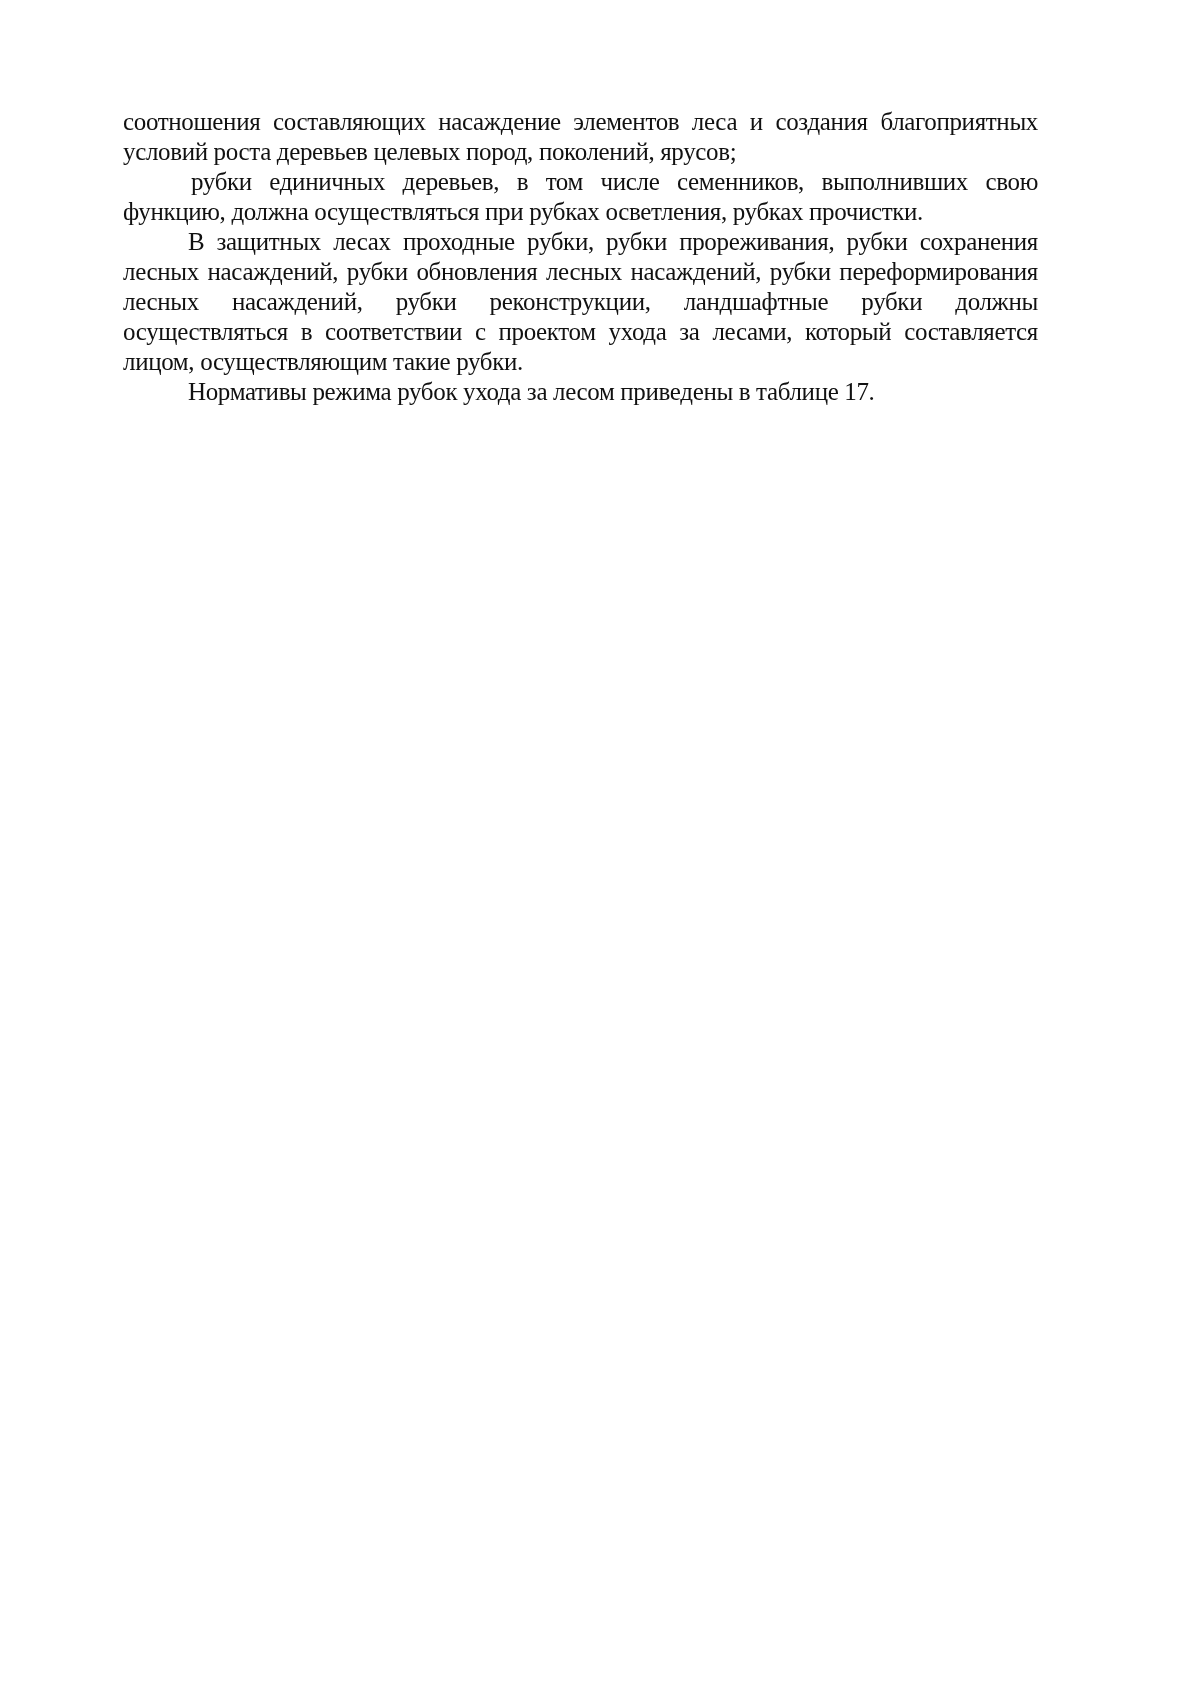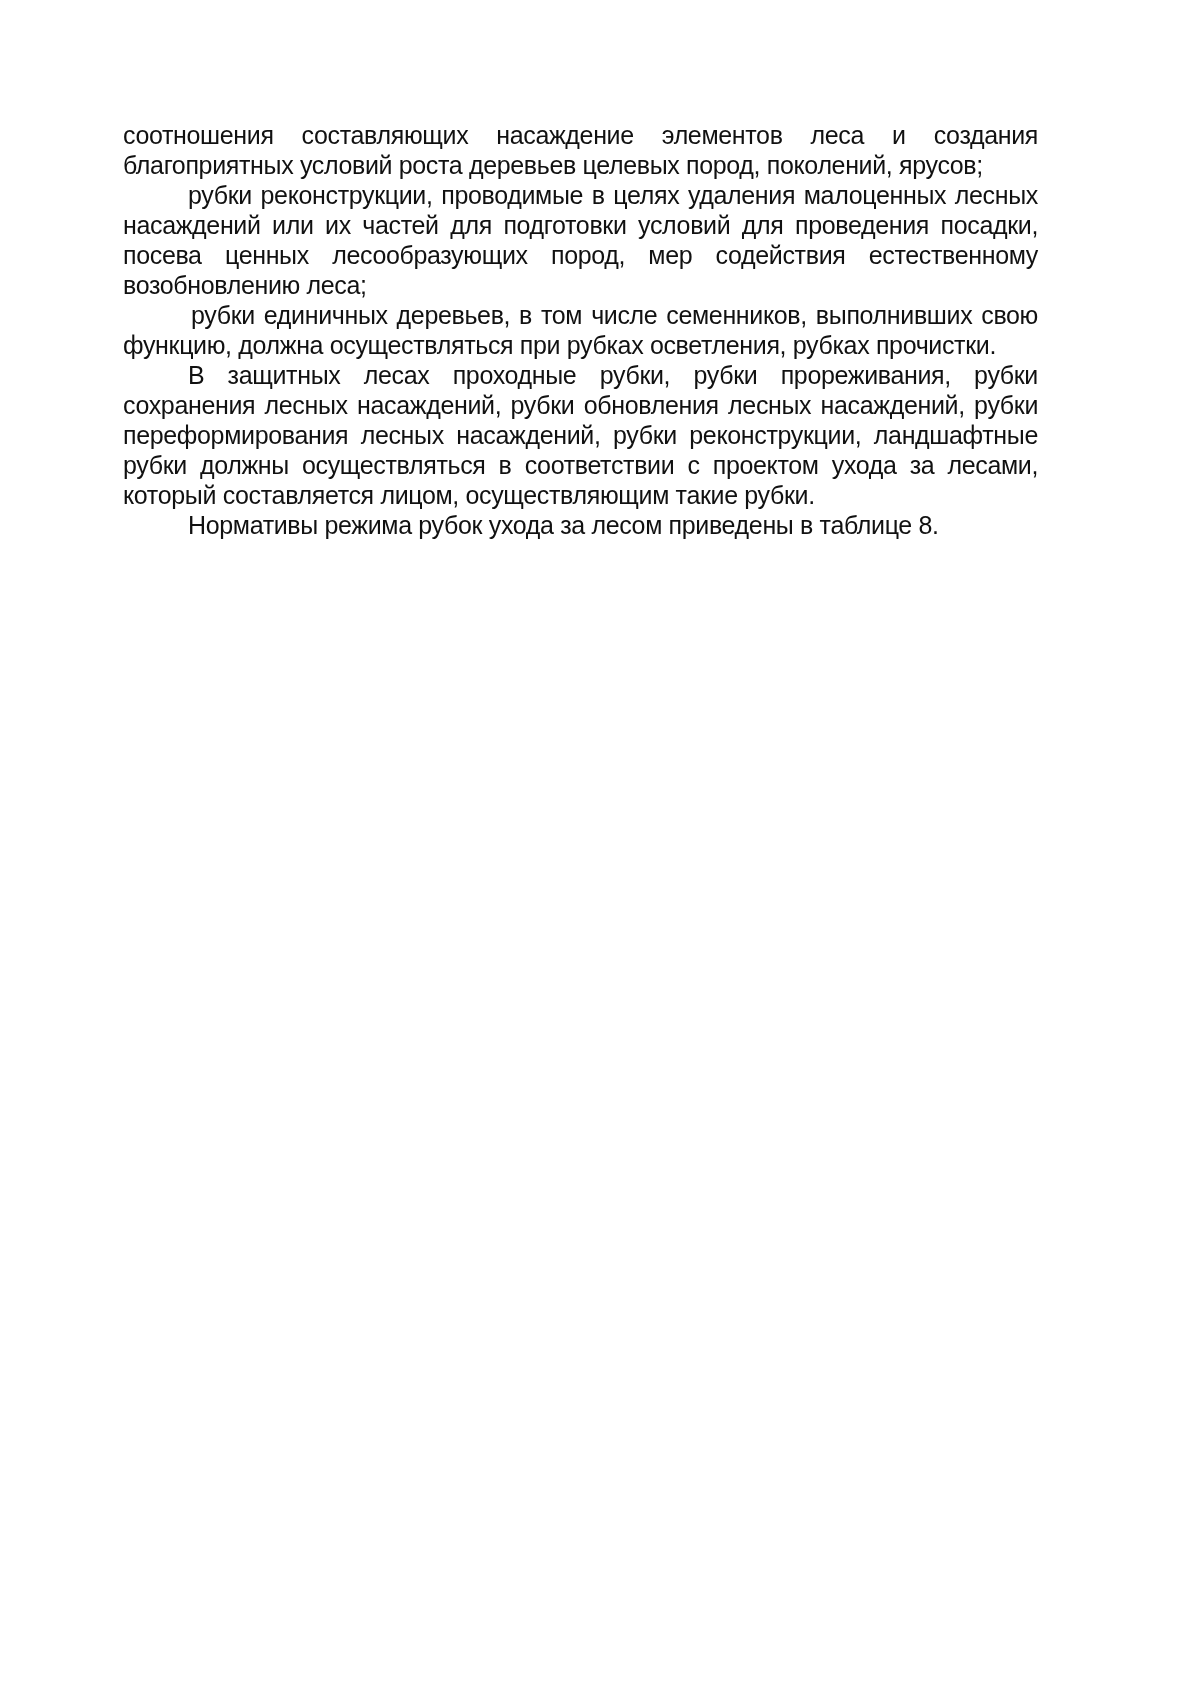--- a/index.html
+++ b/index.html
@@ -1,35 +1,34 @@
 <!DOCTYPE html>
 <html><head>
 <meta charset="utf-8">
 <style>
   html, body { margin: 0; padding: 0; background: #ffffff; }
   body { width: 1200px; height: 1697px; position: relative; overflow: hidden; }
   .page {
     position: absolute;
     left: 123px;
-    top: 120px;
+    top: 107px;
     width: 915px;
-    font-family: Liberation Sans, sans-serif;
+    font-family: Liberation Serif, serif;
     font-size: 25px;
     line-height: 30px;
     color: #111111;
     text-align: justify;
     letter-spacing: -0.35px;
   }
   .para { margin: 0; text-indent: 0; }
   .para.indent { text-indent: 65px; }
   .para.indent2 { text-indent: 68px; }
   .nojust { text-align: left; }
 </style>
 </head>
 <body>
 
 <div class="page">
   <p class="para">соотношения составляющих насаждение элементов леса и создания благоприятных условий роста деревьев целевых пород, поколений, ярусов;</p>
-  <p class="para indent">рубки реконструкции, проводимые в целях удаления малоценных лесных насаждений или их частей для подготовки условий для проведения посадки, посева ценных лесообразующих пород, мер содействия естественному возобновлению леса;</p>
   <p class="para indent2">рубки единичных деревьев, в том числе семенников, выполнивших свою функцию, должна осуществляться при рубках осветления, рубках прочистки.</p>
   <p class="para indent">В защитных лесах проходные рубки, рубки прореживания, рубки сохранения лесных насаждений, рубки обновления лесных насаждений, рубки переформирования лесных насаждений, рубки реконструкции, ландшафтные рубки должны осуществляться в соответствии с проектом ухода за лесами, который составляется лицом, осуществляющим такие рубки.</p>
-  <p class="para indent nojust">Нормативы режима рубок ухода за лесом приведены в таблице 8.</p>
+  <p class="para indent nojust">Нормативы режима рубок ухода за лесом приведены в таблице 17.</p>
 </div>
 
 </body></html>

